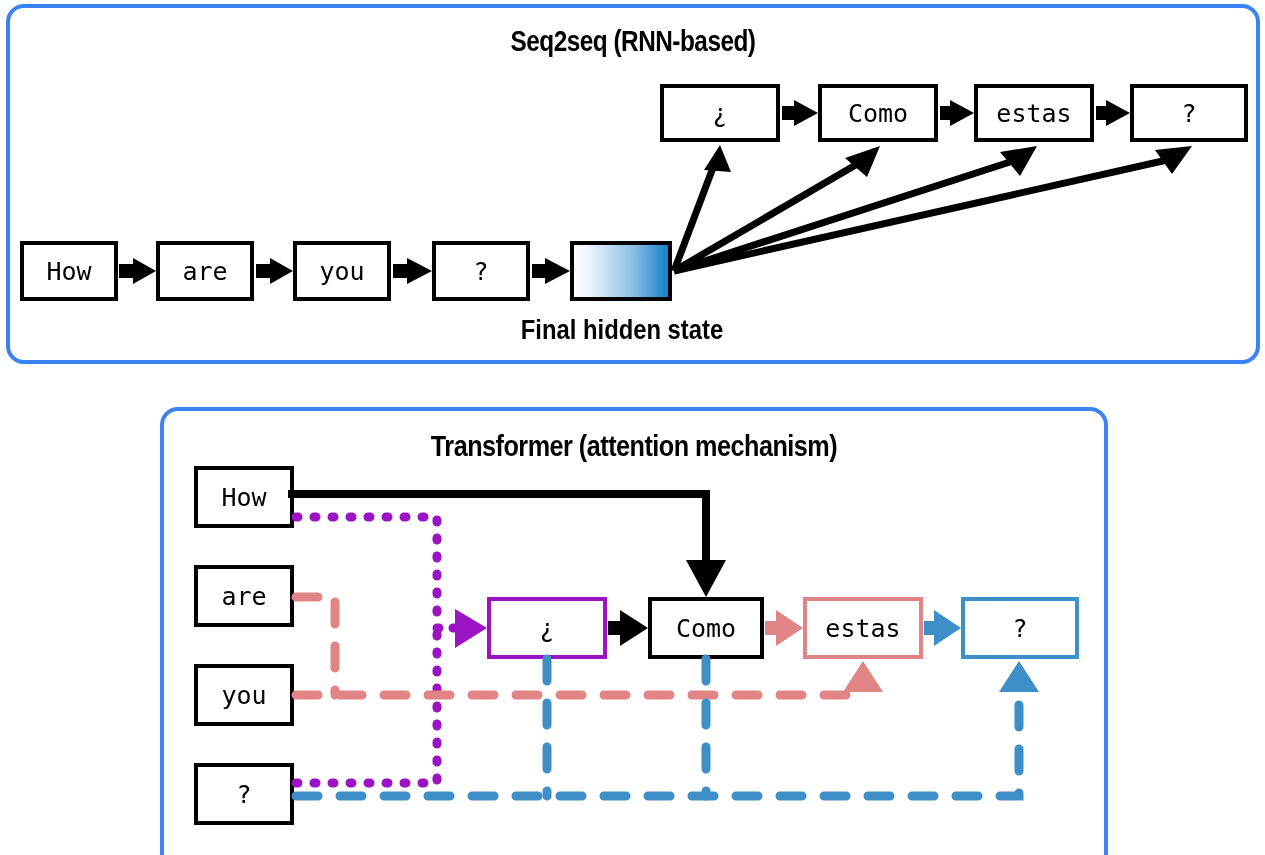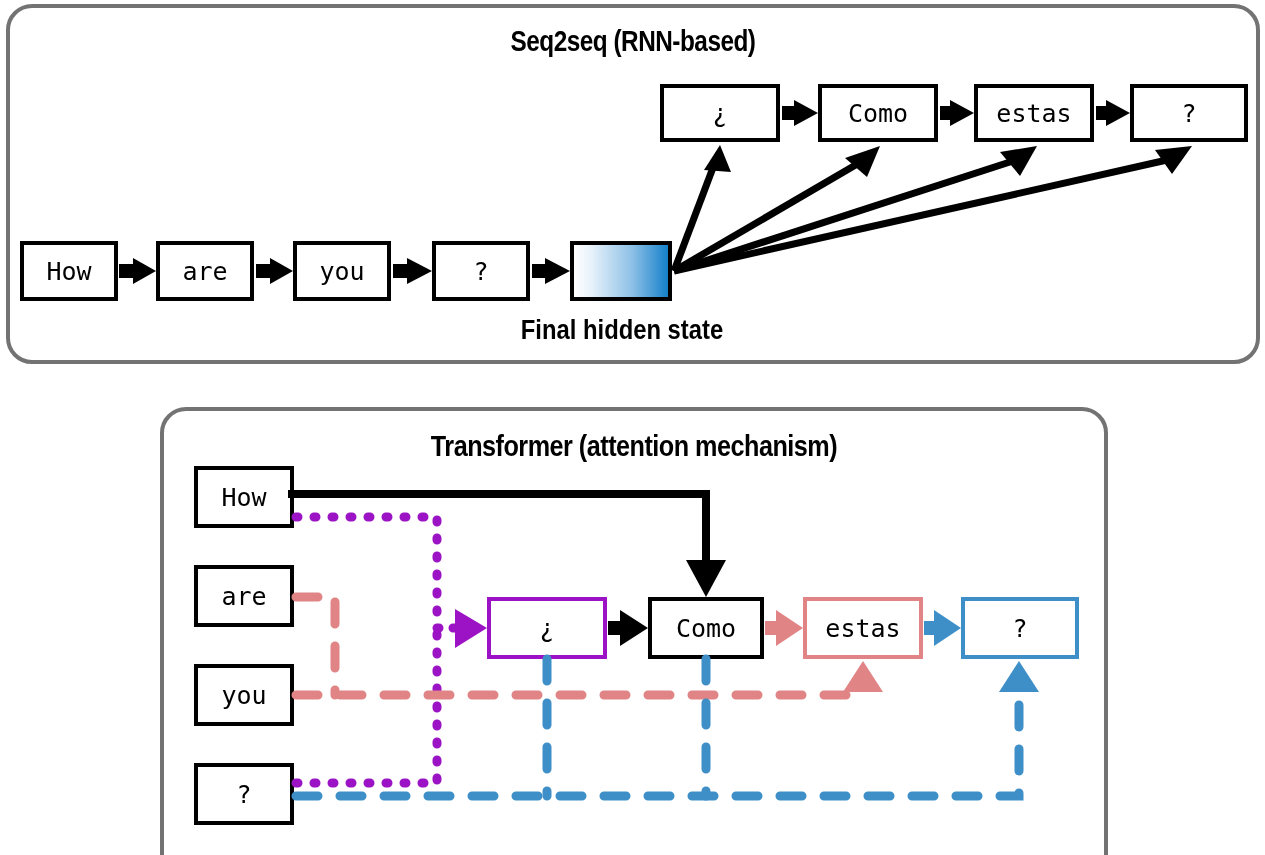--- a/index.html
+++ b/index.html
@@ -15,22 +15,22 @@
     overflow: hidden;
   }
   #stage {
     position: absolute;
     left: 0; top: 0;
     width: 1265px;
     height: 855px;
   }
   .panel {
     position: absolute;
-    border: 4px solid #737373;
-    border-radius: 26px;
+    border: 4px solid #3b82f6;
+    border-radius: 18px;
     background: #ffffff;
     box-sizing: border-box;
   }
   #panel-seq2seq {
     left: 6px;
     top: 4px;
     width: 1254px;
     height: 360px;
   }
   #panel-transformer {

